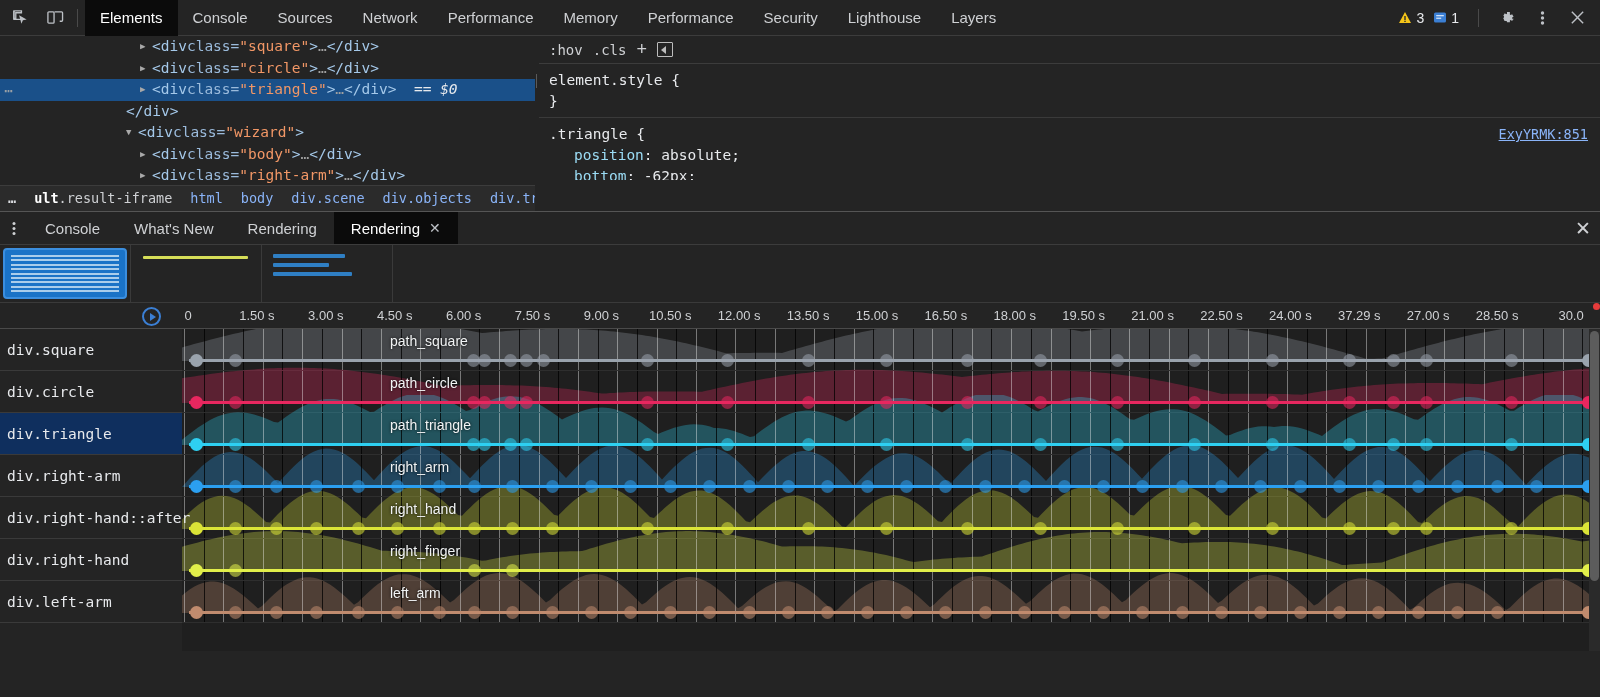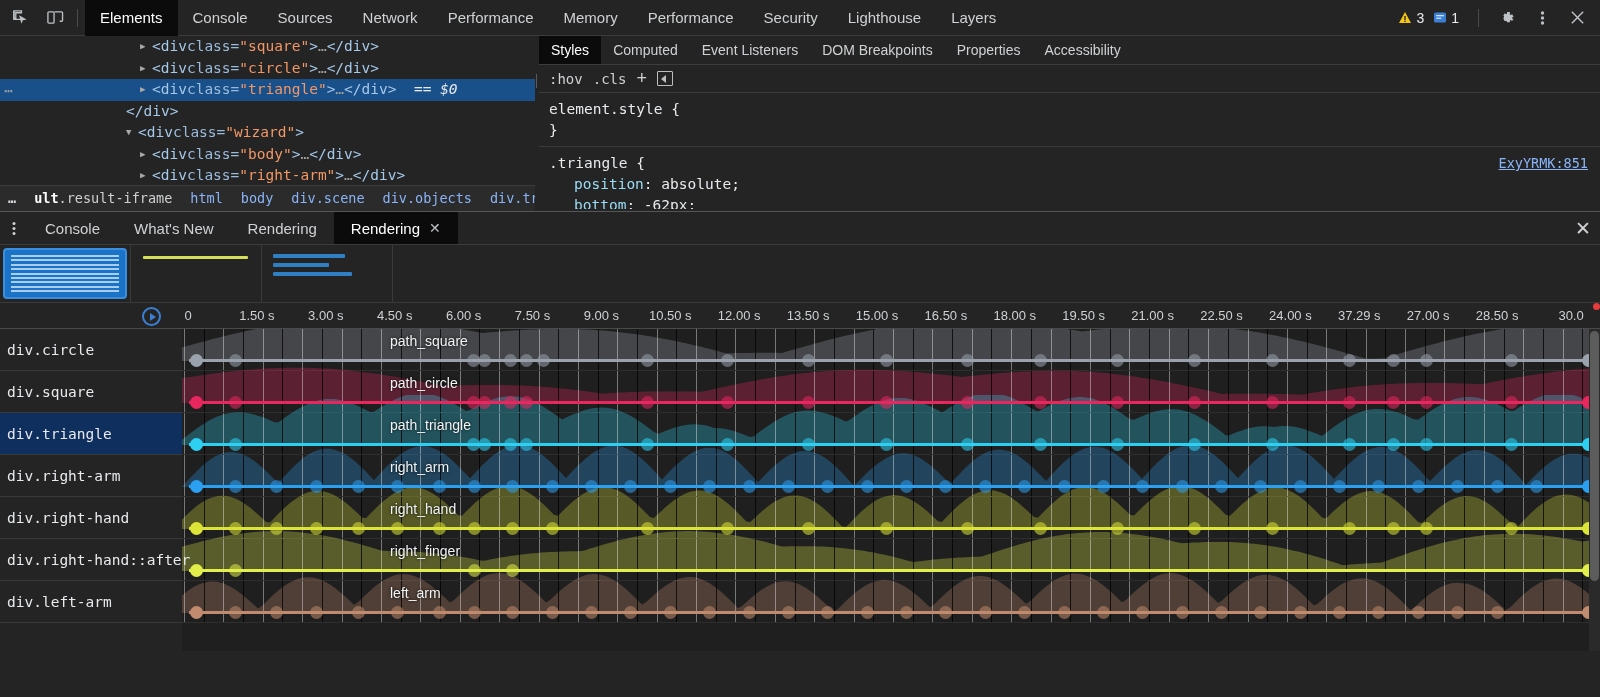--- a/index.html
+++ b/index.html
@@ -424,28 +424,20 @@
         <span class="crumb">body</span>
         <span class="crumb">div.scene</span>
         <span class="crumb">div.objects</span>
         <span class="crumb">div.triangle</span>
       </div>
     </div>
 
     <div class="tree-divider"></div>
 
     <div class="styles-pane">
-      <div class="styles-tabs">
-        <div class="styles-tab active">Styles</div>
-        <div class="styles-tab">Computed</div>
-        <div class="styles-tab">Event Listeners</div>
-        <div class="styles-tab">DOM Breakpoints</div>
-        <div class="styles-tab">Properties</div>
-        <div class="styles-tab">Accessibility</div>
-      </div>
       <div class="filter-bar">
         <div class="filter-actions">
           <span class="pseudo-btn">:hov</span>
           <span class="pseudo-btn">.cls</span>
           <span class="plus-btn">+</span>
           <span class="sidebar-toggle"></span>
         </div>
       </div>
       <div class="css-body">
         <div class="css-rule">
@@ -538,26 +530,26 @@
           <div class="tick-label" style="left: 1290.4px;">24.00 s</div>
           <div class="tick-label" style="left: 1359.3px;">37.29 s</div>
           <div class="tick-label" style="left: 1428.2px;">27.00 s</div>
           <div class="tick-label" style="left: 1497.1px;">28.50 s</div>
           <div class="tick-label" style="left: 1566px; transform: translateX(-30%);">30.0</div>
         </div>
     </div>
 
     <div class="tracks-wrap">
       <div class="track-labels">
+        <div class="track-label">div.square</div>
         <div class="track-label">div.circle</div>
-        <div class="track-label">div.square</div>
         <div class="track-label selected">div.triangle</div>
         <div class="track-label">div.right-arm</div>
+        <div class="track-label">div.right-hand::after</div>
         <div class="track-label">div.right-hand</div>
-        <div class="track-label">div.right-hand::after</div>
         <div class="track-label">div.left-arm</div>
       </div>
       <div class="tracks-canvas" id="tracks-canvas">
           <div class="track-row">
             <svg class="wave" viewBox="0 0 1418 60" preserveAspectRatio="none" style="height: 60px; top: -18px;">
               <path d="M 0 50 L 0 36.4 L 4 35.3 L 8 34.2 L 12 33.1 L 16 32.0 L 20 30.9 L 24 29.9 L 28 28.8 L 32 27.8 L 36 26.7 L 40 25.7 L 44 24.7 L 48 23.8 L 52 22.8 L 56 21.9 L 60 21.0 L 64 20.1 L 68 19.2 L 72 18.4 L 76 17.6 L 80 16.8 L 84 16.0 L 88 15.3 L 92 14.6 L 96 13.9 L 100 13.3 L 104 12.6 L 108 12.1 L 112 11.5 L 116 11.0 L 120 10.5 L 124 10.1 L 128 9.6 L 132 9.3 L 136 8.9 L 140 8.6 L 144 8.3 L 148 8.1 L 152 7.9 L 156 7.7 L 160 7.5 L 164 7.4 L 168 7.4 L 172 7.3 L 176 7.3 L 180 7.4 L 184 7.5 L 188 7.6 L 192 7.7 L 196 7.9 L 200 8.1 L 204 8.3 L 208 8.6 L 212 8.9 L 216 9.2 L 220 9.6 L 224 10.0 L 228 10.4 L 232 10.9 L 236 11.4 L 240 11.9 L 244 12.4 L 248 13.0 L 252 13.5 L 256 14.1 L 260 14.8 L 264 15.4 L 268 16.1 L 272 16.8 L 276 17.5 L 280 18.2 L 284 19.0 L 288 19.7 L 292 20.5 L 296 21.3 L 300 22.1 L 304 21.7 L 308 21.3 L 312 21.0 L 316 20.7 L 320 20.4 L 324 20.1 L 328 19.8 L 332 19.5 L 336 19.3 L 340 19.0 L 344 18.8 L 348 18.6 L 352 18.5 L 356 18.3 L 360 18.2 L 364 18.1 L 368 18.0 L 372 18.0 L 376 18.0 L 380 18.0 L 384 18.0 L 388 18.1 L 392 18.1 L 396 18.3 L 400 18.4 L 404 18.6 L 408 18.8 L 412 19.0 L 416 19.2 L 420 19.5 L 424 19.8 L 428 20.2 L 432 20.6 L 436 21.0 L 440 21.4 L 444 21.9 L 448 22.4 L 452 22.9 L 456 23.5 L 460 24.1 L 464 24.7 L 468 25.3 L 472 26.0 L 476 26.7 L 480 27.4 L 484 28.2 L 488 29.0 L 492 29.8 L 496 30.6 L 500 31.4 L 504 32.3 L 508 33.2 L 512 34.2 L 516 35.1 L 520 36.1 L 524 37.1 L 528 38.1 L 532 39.1 L 536 40.1 L 540 41.2 L 544 42.3 L 548 42.2 L 552 42.1 L 556 42.0 L 560 42.0 L 564 41.9 L 568 41.9 L 572 41.8 L 576 41.8 L 580 41.8 L 584 41.8 L 588 41.8 L 592 41.8 L 596 41.8 L 600 41.9 L 604 40.7 L 608 39.6 L 612 38.4 L 616 37.3 L 620 36.2 L 624 35.0 L 628 33.9 L 632 32.8 L 636 31.8 L 640 30.7 L 644 29.6 L 648 28.6 L 652 27.6 L 656 26.6 L 660 25.6 L 664 24.6 L 668 23.7 L 672 22.8 L 676 21.9 L 680 21.0 L 684 20.2 L 688 19.4 L 692 18.6 L 696 17.8 L 700 17.1 L 704 16.4 L 708 15.7 L 712 15.1 L 716 14.5 L 720 13.9 L 724 13.3 L 728 12.8 L 732 12.3 L 736 11.9 L 740 11.5 L 744 11.1 L 748 10.7 L 752 10.4 L 756 10.1 L 760 9.9 L 764 9.7 L 768 9.5 L 772 9.4 L 776 9.3 L 780 9.2 L 784 9.2 L 788 9.2 L 792 9.2 L 796 9.2 L 800 9.3 L 804 9.5 L 808 9.6 L 812 9.8 L 816 10.0 L 820 10.3 L 824 10.6 L 828 10.9 L 832 11.2 L 836 11.6 L 840 12.0 L 844 12.4 L 848 12.8 L 852 13.3 L 856 13.8 L 860 14.3 L 864 14.8 L 868 15.4 L 872 16.0 L 876 16.6 L 880 17.2 L 884 17.8 L 888 18.5 L 892 19.1 L 896 19.8 L 900 20.5 L 904 20.0 L 908 19.5 L 912 19.1 L 916 18.6 L 920 18.2 L 924 17.8 L 928 17.4 L 932 17.1 L 936 16.7 L 940 16.4 L 944 16.1 L 948 15.8 L 952 15.5 L 956 15.3 L 960 15.0 L 964 14.8 L 968 14.7 L 972 14.5 L 976 14.4 L 980 14.3 L 984 14.3 L 988 14.2 L 992 14.2 L 996 14.3 L 1000 14.3 L 1004 14.4 L 1008 14.5 L 1012 14.7 L 1016 14.8 L 1020 15.1 L 1024 15.3 L 1028 15.6 L 1032 15.9 L 1036 16.2 L 1040 16.6 L 1044 17.0 L 1048 17.4 L 1052 17.9 L 1056 18.4 L 1060 18.9 L 1064 19.5 L 1068 20.1 L 1072 20.7 L 1076 21.3 L 1080 22.0 L 1084 22.7 L 1088 23.5 L 1092 24.2 L 1096 25.0 L 1100 25.9 L 1104 26.7 L 1108 27.6 L 1112 28.5 L 1116 29.4 L 1120 30.3 L 1124 31.3 L 1128 32.3 L 1132 33.3 L 1136 34.3 L 1140 35.3 L 1144 36.4 L 1148 37.5 L 1152 38.6 L 1156 39.7 L 1160 40.8 L 1164 41.9 L 1168 43.0 L 1172 44.2 L 1176 45.3 L 1180 46.5 L 1184 47.7 L 1188 47.7 L 1192 47.7 L 1196 47.6 L 1200 47.6 L 1204 46.5 L 1208 45.3 L 1212 44.1 L 1216 43.0 L 1220 41.8 L 1224 40.7 L 1228 39.5 L 1232 38.4 L 1236 37.3 L 1240 36.2 L 1244 35.1 L 1248 34.0 L 1252 32.9 L 1256 31.9 L 1260 30.8 L 1264 29.8 L 1268 28.8 L 1272 27.9 L 1276 26.9 L 1280 26.0 L 1284 25.1 L 1288 24.2 L 1292 23.3 L 1296 22.5 L 1300 21.7 L 1304 20.9 L 1308 20.2 L 1312 19.5 L 1316 18.8 L 1320 18.1 L 1324 17.5 L 1328 16.9 L 1332 16.3 L 1336 15.8 L 1340 15.3 L 1344 14.8 L 1348 14.4 L 1352 14.0 L 1356 13.6 L 1360 13.3 L 1364 13.0 L 1368 12.7 L 1372 12.5 L 1376 12.2 L 1380 12.1 L 1384 11.9 L 1388 11.8 L 1392 11.8 L 1396 11.7 L 1400 11.7 L 1404 11.7 L 1408 11.8 L 1412 11.9 L 1416 12.0 L 1418 50 Z" fill="rgba(154,163,173,0.3)"></path>
             </svg>
             <div class="gridlines">
               <div class="g" style="left: 2px;"></div>
               <div class="gdark" style="left: 21.6944px;"></div>

